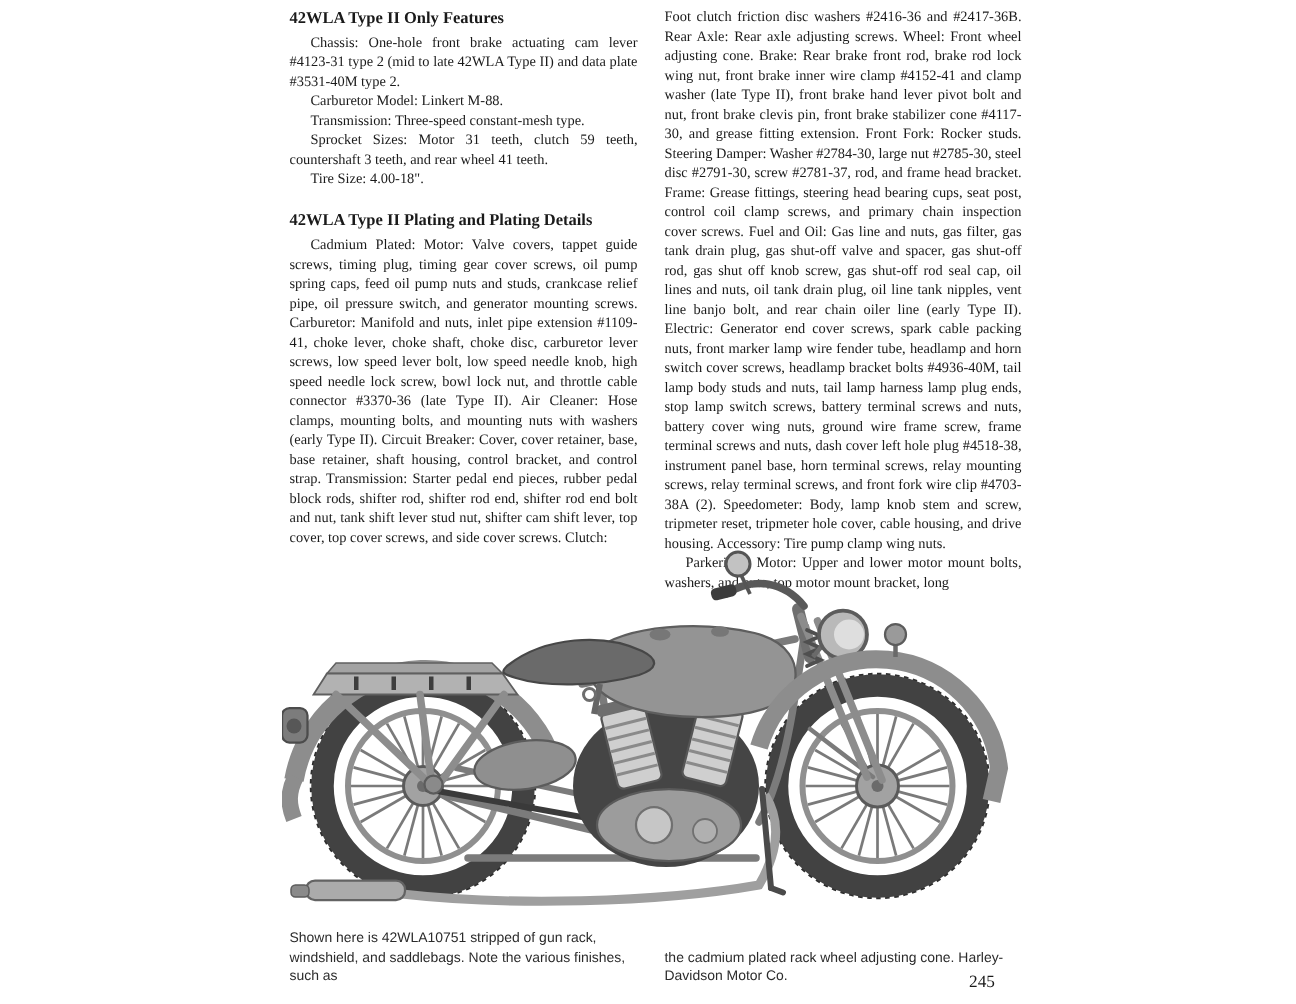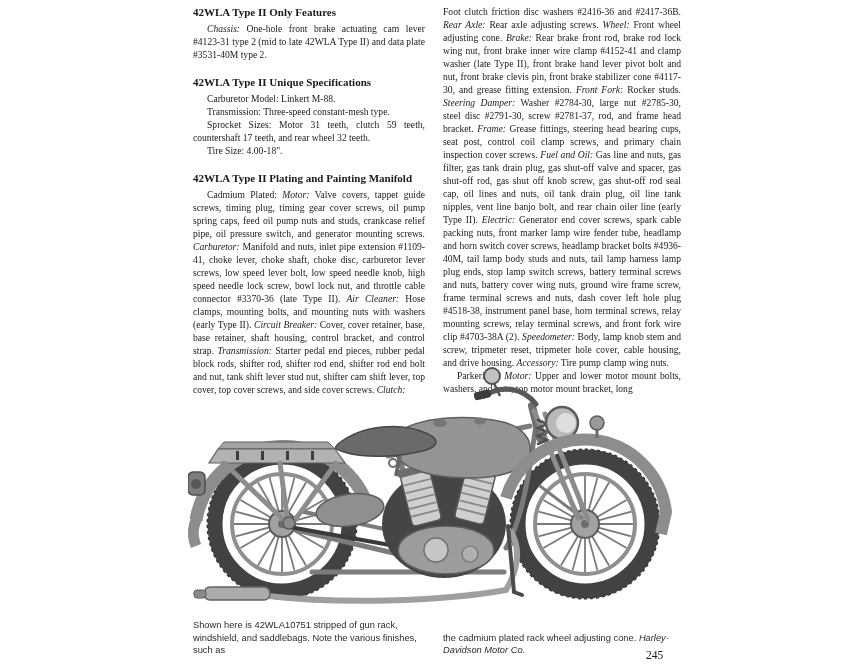--- a/index.html
+++ b/index.html
@@ -21,21 +21,21 @@
   .col-right{left:443px;width:238px;}
   .heading{
     font-weight:bold;
     font-size:11px;line-height:14px;
     margin:14px 0 3px 0;
     text-align:left;
   }
   .heading:first-child{margin-top:0;}
   p.para{margin:0;}
   p.para.indent{text-indent:14px;}
-  .i{font-style:italic;}
+  .i{}
   .b{font-weight:normal;}
   .photo{
     position:absolute;left:188px;top:366px;width:502px;height:250px;
   }
   .caption{
     position:absolute;top:619px;
     font-family:"Liberation Sans","DejaVu Sans",sans-serif;
     font-size:9.3px;line-height:12.5px;color:#2b2b2b;
     text-align:left;
   }
@@ -48,26 +48,25 @@
   }
 </style>
 </head>
 <body>
 
 <div class="page">
 
   <div class="col col-left">
       <div class="heading">42WLA Type II Only Features</div>
       <p class="para indent"><span class="i">Chassis:</span><span> One-hole front brake actuating cam lever #4123-31 type 2 (mid to late 42WLA Type II) and data plate #3531-40M type 2.</span></p>
-      <div class="heading">42WLA Type II Unique Specifications</div>
       <p class="para indent">Carburetor Model: Linkert M-88.</p>
       <p class="para indent">Transmission: Three-speed constant-mesh type.</p>
-      <p class="para indent">Sprocket Sizes: Motor 31 teeth, clutch 59 teeth, countershaft 17 teeth, and rear wheel 32 teeth.</p>
+      <p class="para indent">Sprocket Sizes: Motor 31 teeth, clutch 59 teeth, countershaft 3 teeth, and rear wheel 41 teeth.</p>
       <p class="para indent">Tire Size: 4.00-18".</p>
-      <div class="heading">42WLA Type II Plating and Painting Manifold</div>
+      <div class="heading">42WLA Type II Plating and Plating Details</div>
       <p class="para indent"><span class="b">Cadmium Plated: </span><span class="i">Motor:</span><span> Valve covers, tappet guide screws, timing plug, timing gear cover screws, oil pump spring caps, feed oil pump nuts and studs, crankcase relief pipe, oil pressure switch, and generator mounting screws. </span><span class="i">Carburetor:</span><span> Manifold and nuts, inlet pipe extension #1109-41, choke lever, choke shaft, choke disc, carburetor lever screws, low speed lever bolt, low speed needle knob, high speed needle lock screw, bowl lock nut, and throttle cable connector #3370-36 (late Type II). </span><span class="i">Air Cleaner:</span><span> Hose clamps, mounting bolts, and mounting nuts with washers (early Type II). </span><span class="i">Circuit Breaker:</span><span> Cover, cover retainer, base, base retainer, shaft housing, control bracket, and control strap. </span><span class="i">Transmission:</span><span> Starter pedal end pieces, rubber pedal block rods, shifter rod, shifter rod end, shifter rod end bolt and nut, tank shift lever stud nut, shifter cam shift lever, top cover, top cover screws, and side cover screws. </span><span class="i">Clutch:</span></p>
     </div>
 
   <div class="col col-right">
       <p class="para"><span>Foot clutch friction disc washers #2416-36 and #2417-36B. </span><span class="i">Rear Axle:</span><span> Rear axle adjusting screws. </span><span class="i">Wheel:</span><span> Front wheel adjusting cone. </span><span class="i">Brake:</span><span> Rear brake front rod, brake rod lock wing nut, front brake inner wire clamp #4152-41 and clamp washer (late Type II), front brake hand lever pivot bolt and nut, front brake clevis pin, front brake stabilizer cone #4117-30, and grease fitting extension. </span><span class="i">Front Fork:</span><span> Rocker studs. </span><span class="i">Steering Damper:</span><span> Washer #2784-30, large nut #2785-30, steel disc #2791-30, screw #2781-37, rod, and frame head bracket. </span><span class="i">Frame:</span><span> Grease fittings, steering head bearing cups, seat post, control coil clamp screws, and primary chain inspection cover screws. </span><span class="i">Fuel and Oil:</span><span> Gas line and nuts, gas filter, gas tank drain plug, gas shut-off valve and spacer, gas shut-off rod, gas shut off knob screw, gas shut-off rod seal cap, oil lines and nuts, oil tank drain plug, oil line tank nipples, vent line banjo bolt, and rear chain oiler line (early Type II). </span><span class="i">Electric:</span><span> Generator end cover screws, spark cable packing nuts, front marker lamp wire fender tube, headlamp and horn switch cover screws, headlamp bracket bolts #4936-40M, tail lamp body studs and nuts, tail lamp harness lamp plug ends, stop lamp switch screws, battery terminal screws and nuts, battery cover wing nuts, ground wire frame screw, frame terminal screws and nuts, dash cover left hole plug #4518-38, instrument panel base, horn terminal screws, relay mounting screws, relay terminal screws, and front fork wire clip #4703-38A (2). </span><span class="i">Speedometer:</span><span> Body, lamp knob stem and screw, tripmeter reset, tripmeter hole cover, cable housing, and drive housing. </span><span class="i">Accessory:</span><span> Tire pump clamp wing nuts.</span></p>
       <p class="para indent"><span class="b">Parkerized: </span><span class="i">Motor:</span><span> Upper and lower motor mount bolts, washers, and nuts, top motor mount bracket, long</span></p>
     </div>
 
   <div class="photo">
     <svg width="502" height="250" viewBox="0 0 502 250" xmlns="http://www.w3.org/2000/svg">

